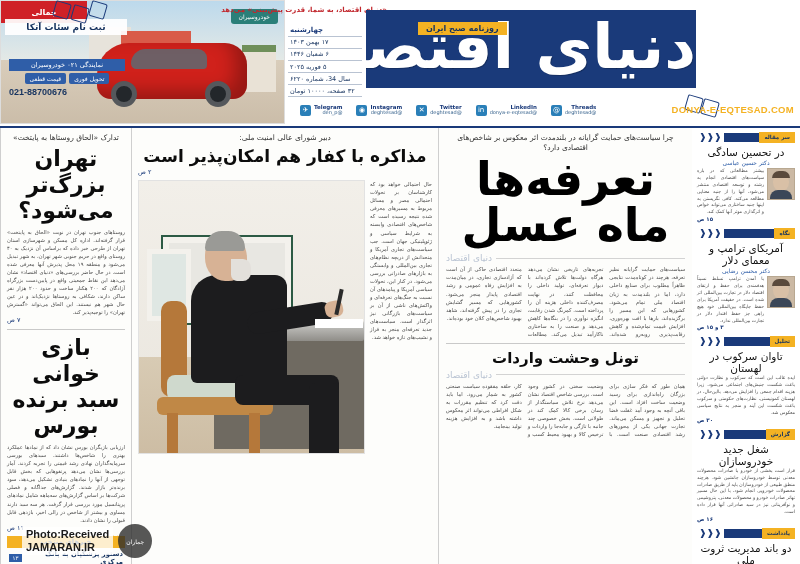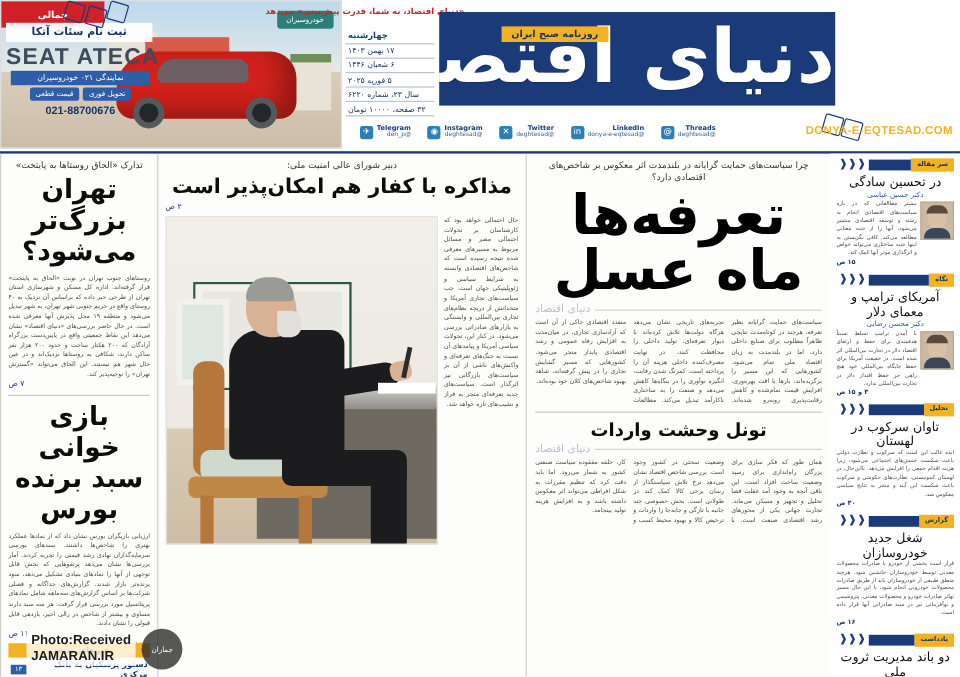--- a/index.html
+++ b/index.html
@@ -35,21 +35,21 @@
           background:#e9e2d6;border-top:7px solid #6f8f5a;}
   .ad-label{position:absolute;left:4px;top:18px;width:118px;background:rgba(255,255,255,.93);
           text-align:center;padding:3px 2px;font-size:9px;font-weight:bold;color:#16335f;}
   .ad-brand{position:absolute;left:4px;top:36px;width:128px;text-align:center;
           font-family:"Liberation Sans",sans-serif;font-weight:bold;font-size:19px;
           letter-spacing:1px;color:#3d4b5c;}
   .ad-sub{position:absolute;left:8px;top:58px;width:114px;background:#2f5ea8;color:#fff;
           font-size:6.5px;text-align:center;padding:2px 1px;}
   .ad-chips{position:absolute;left:8px;top:72px;width:116px;display:flex;gap:3px;justify-content:center;}
   .ad-chip{background:#2f5ea8;color:#fff;font-size:6px;padding:2px 5px;border-radius:2px;}
-  .ad-phone{position:absolute;left:8px;top:86px;width:116px;text-align:center;
+  .ad-phone{position:absolute;left:8px;top:86px;width:116px;text-align:left;
           font-family:"Liberation Sans",sans-serif;font-size:9px;font-weight:bold;color:#16335f;}
   .ad-logo{position:absolute;right:6px;top:8px;background:#2a7f79;color:#fff;
           font-size:6px;padding:4px 8px;border-radius:3px;}
   .ad-ribbon{position:absolute;left:0;top:0;width:86px;height:22px;background:#cf2127;
           color:#fff;font-size:8px;font-weight:bold;display:flex;align-items:center;
           justify-content:center;}
 
   .datebox{position:absolute;left:288px;top:24px;width:74px;text-align:left;direction:rtl;}
   .datebox .d{font-size:6.5px;color:#16335f;border-bottom:1px solid #b9c3d2;
               padding:1.5px 2px;line-height:1.25;text-align:left;}
@@ -190,36 +190,35 @@
       <div class="ad-sky"></div>
       <div class="ad-ground"></div>
       <div class="ad-bldg"></div>
       <div class="ad-wall"></div>
       <div class="ad-plant"></div>
       <div class="ad-car">
         <div class="ad-glass"></div>
       </div>
       <div class="ad-ribbon">جمالی</div>
       <div class="ad-label">ثبت نام سئات آتکا</div>
-      <div class="ad-brand">SEAT ATECA</div>
       <div class="ad-sub">نمایندگی ۰۲۱ خودروسیران</div>
       <div class="ad-chips">
         <div class="ad-chip">تحویل فوری</div>
         <div class="ad-chip">قیمت قطعی</div>
       </div>
       <div class="ad-phone">021-88700676</div>
       <div class="ad-logo">خودروسیران</div>
     </div>
 
     <div class="datebox">
       <div class="d dow">چهارشنبه</div>
       <div class="d">۱۷ بهمن ۱۴۰۳</div>
       <div class="d">۶ شعبان ۱۴۴۶</div>
       <div class="d">۵ فوریه ۲۰۲۵</div>
-      <div class="d">سال ۲۳، شماره ۶۲۲۰</div>
+      <div class="d">سال 34، شماره ۶۲۲۰</div>
       <div class="d">۳۲ صفحه، ۱۰۰۰۰ تومان</div>
     </div>
 
     <div class="tagline">«دنیای اقتصاد، به شما، قدرت پیش‌بینی» می‌دهد</div>
     <div class="deco" style="right:730px;"></div>
     <div class="deco" style="right:712px;top:6px;"></div>
     <div class="deco" style="right:694px;"></div>
     <div class="deco" style="right:98px;top:96px;"></div>
     <div class="deco" style="right:82px;top:100px;"></div>
 

